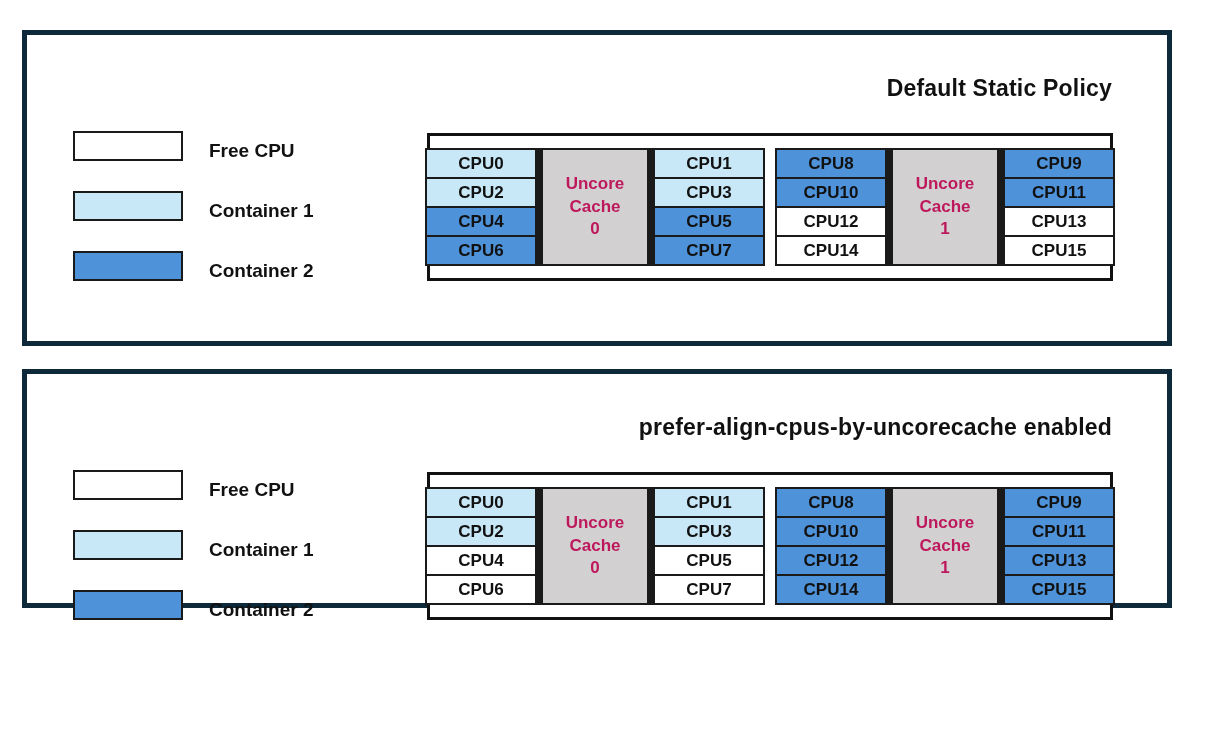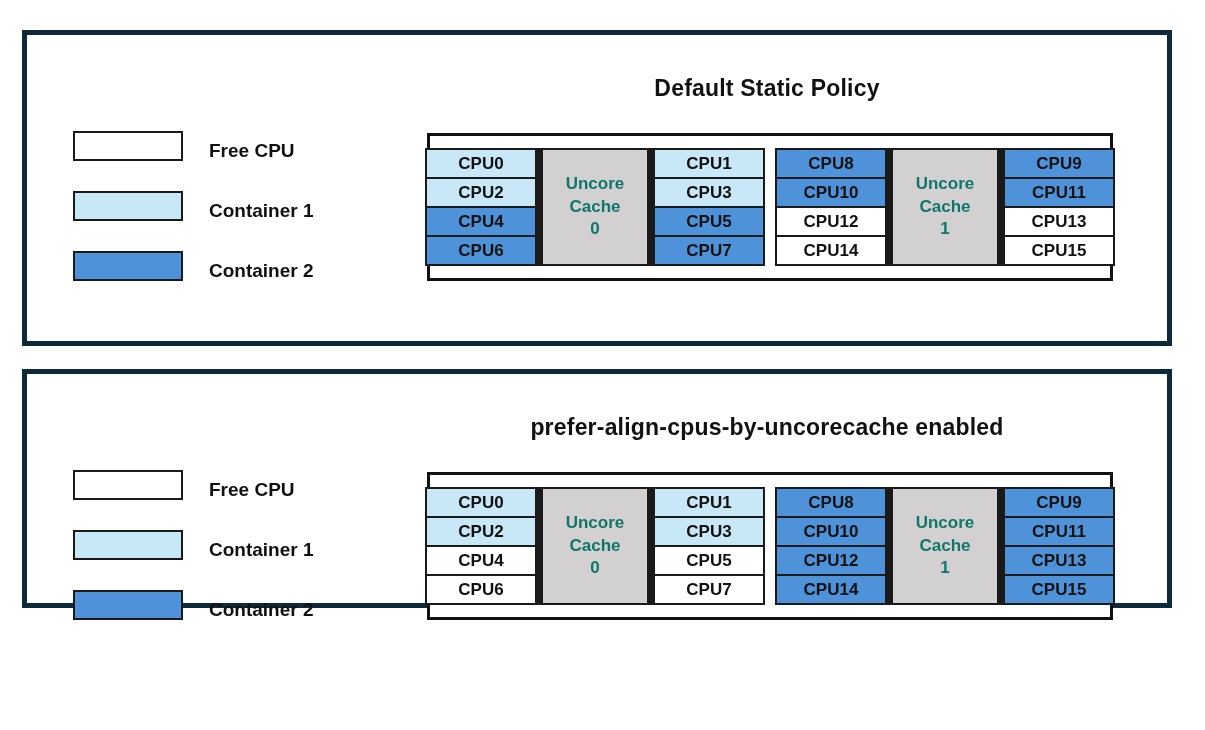--- a/index.html
+++ b/index.html
@@ -12,21 +12,21 @@
 
   .panel {
     position: absolute; left: 22px; width: 1150px;
     border: 5px solid #0e2a3a; background: #ffffff;
   }
   .panel-1 { top: 30px;  height: 316px; }
   .panel-2 { top: 369px; height: 239px; }
 
   .panel-title {
     position: absolute; left: 395px; top: 40px; width: 690px;
-    text-align: center; font-size: 23px; font-weight: bold; color: #111111;
+    text-align: right; font-size: 23px; font-weight: bold; color: #111111;
     letter-spacing: 0.2px; white-space: nowrap;
   }
 
   .legend { position: absolute; left: 46px; top: 96px; display: flex; flex-direction: column; row-gap: 30px; }
   .legend-row { display: flex; align-items: center; height: 30px; }
   .legend-swatch { width: 110px; height: 30px; border: 2px solid #1a1a1a; background: #ffffff; }
   .legend-label { margin-left: 26px; font-size: 19px; font-weight: bold; color: #111111; white-space: nowrap; margin-top: 9px; }
 
   .chip-box {
     position: absolute; left: 400px; top: 98px; width: 686px; height: 148px;
@@ -34,21 +34,21 @@
     display: flex; align-items: center; justify-content: center; column-gap: 10px;
   }
   .cache-group { display: flex; background: #1a1a1a; padding: 2px; column-gap: 8px; }
   .cpu-col { display: flex; flex-direction: column; row-gap: 2px; width: 108px; }
   .cpu-cell {
     height: 27px; display: flex; align-items: center; justify-content: center;
     font-size: 17px; font-weight: bold; color: #111111; background: #ffffff; white-space: nowrap;
   }
   .cache-cell {
     width: 104px; display: flex; flex-direction: column; align-items: center; justify-content: center;
-    font-size: 17px; font-weight: bold; color: #0f766e; line-height: 1.35; text-align: center;
+    font-size: 17px; font-weight: bold; color: #be185d; line-height: 1.35; text-align: center;
   }
 </style>
 </head>
 <body>
 
 <div class="stage">
 
   <section class="panel panel-1">
     <h2 class="panel-title">Default Static Policy</h2>
 

